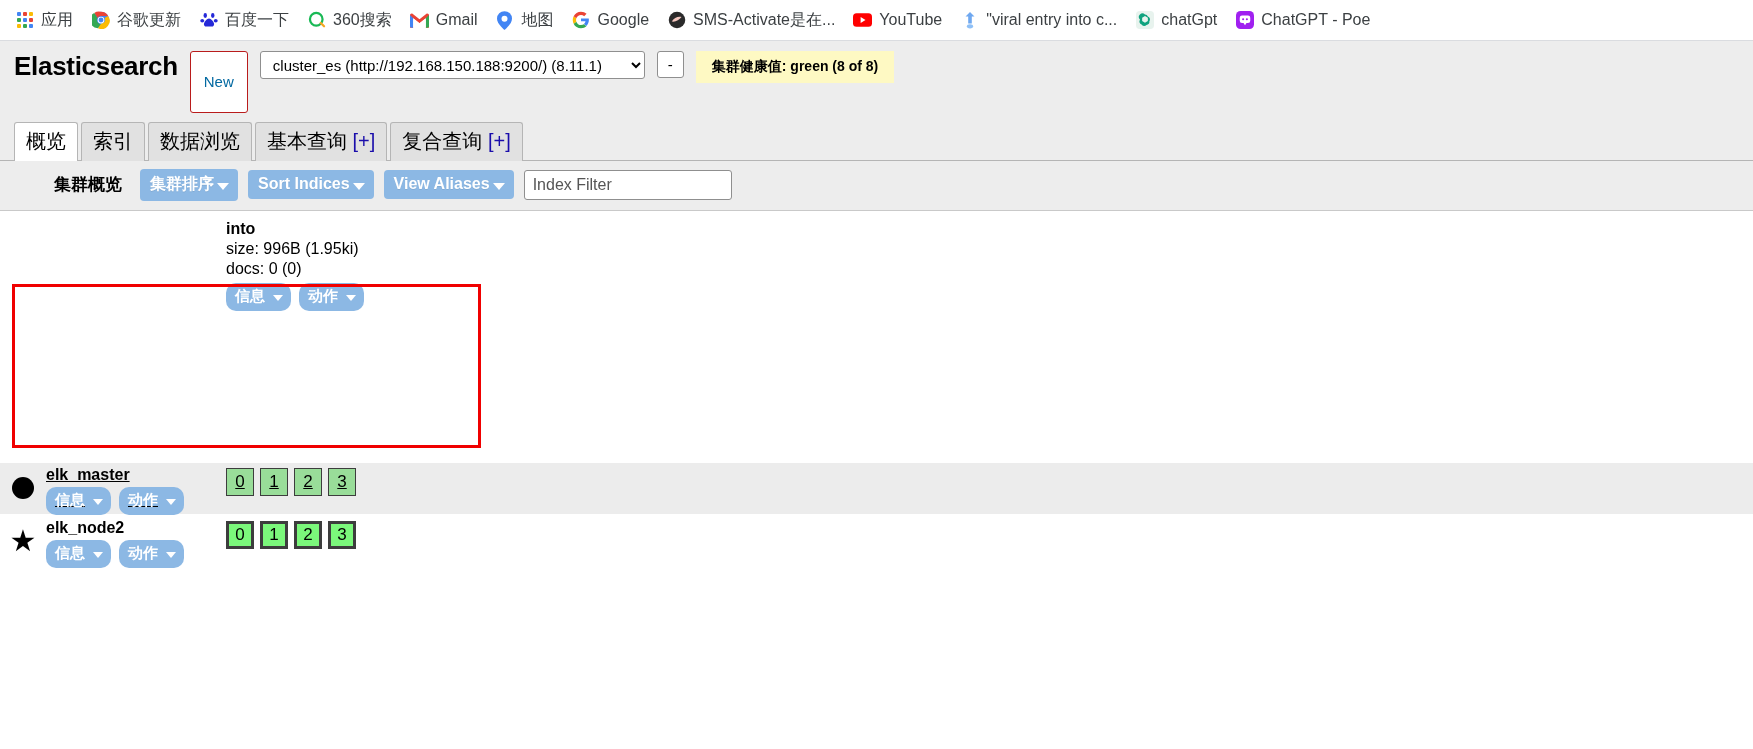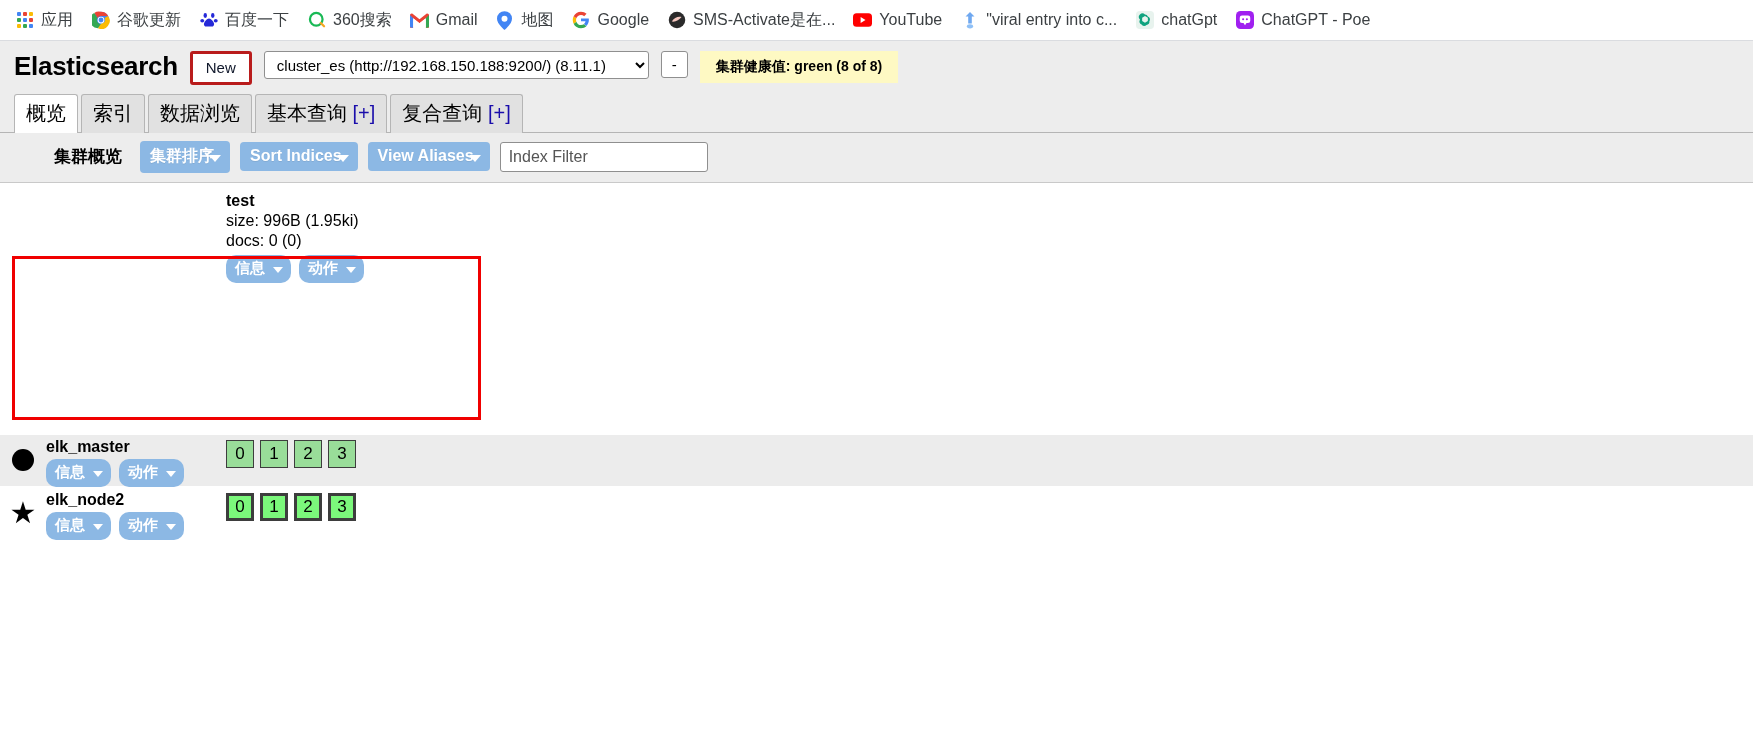--- a/index.html
+++ b/index.html
@@ -60,25 +60,25 @@
   }
   .es-title {
     font-size: 26px;
     font-weight: bold;
     color: #000;
     letter-spacing: -0.3px;
     font-family: "Liberation Sans", sans-serif;
   }
   .btn-new {
     background: #ffffff;
-    border: 3px solid #b91c1c;
+    border: 1px solid #b91c1c;
     border-radius: 3px;
-    padding: 4px 13px;
+    padding: 20px 13px;
     font-size: 15px;
-    color: #0f172a;
+    color: #0369a1;
     cursor: pointer;
     line-height: 1.3;
   }
   .cluster-select {
     background: #ffffff;
     border: 1px solid #8f8f8f;
     border-radius: 3px;
     font-size: 15px;
     padding: 4px 8px;
     color: #000;
@@ -148,21 +148,21 @@
     font-weight: bold;
     color: #000;
     margin-right: 8px;
     margin-left: 40px;
   }
   .dd-btn {
     background: #8cb8e4;
     color: #ffffff;
     border: none;
     border-radius: 4px;
-    padding: 5px 16px 6px 10px;
+    padding: 5px 24px 6px 10px;
     font-size: 16px;
     font-weight: bold;
     cursor: pointer;
     position: relative;
     white-space: nowrap;
     text-shadow: 0 1px 0 rgba(0,0,0,0.07);
   }
   .dd-btn::after {
     content: "";
     position: absolute;
@@ -227,21 +227,21 @@
     border-top: 6px solid #ffffff;
   }
 
   .node-row {
     position: absolute;
     left: 0; right: 0;
     height: 51px;
     display: flex;
     align-items: flex-start;
   }
-  .node-row.striped { background: #ececec; }
+  .node-row.striped { background: #ececec; text-decoration: underline; }
   .node-icon {
     width: 46px;
     display: flex;
     justify-content: center;
     align-items: center;
     padding-top: 14px;
     font-size: 0;
   }
   .dot-icon {
     width: 22px; height: 22px;
@@ -479,21 +479,21 @@
     <div class="toolbar-label">集群概览</div>
     <button class="dd-btn">集群排序</button>
     <button class="dd-btn">Sort Indices</button>
     <button class="dd-btn">View Aliases</button>
     <input class="idx-filter" type="text" placeholder="Index Filter" style="">
   </div>
 
   <div class="es-body">
 
     <div class="index-header">
-      <span class="idx-name">test</span>
+      <span class="idx-name">into</span>
       <span class="idx-meta">size: 996B (1.95ki)</span>
       <span class="idx-meta">docs: 0 (0)</span>
       <div class="idx-btns">
         <button class="sm-dd">信息</button>
         <button class="sm-dd">动作</button>
       </div>
     </div>
 
     <div class="node-row striped" style="top:252px;">
       <div class="node-icon">

